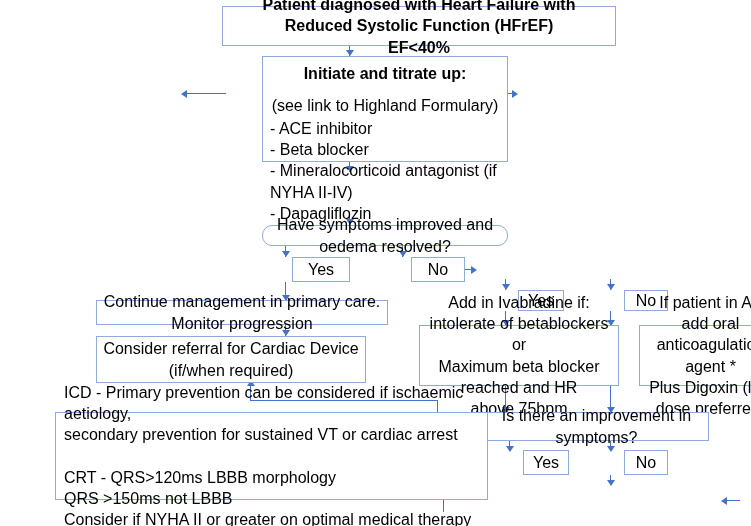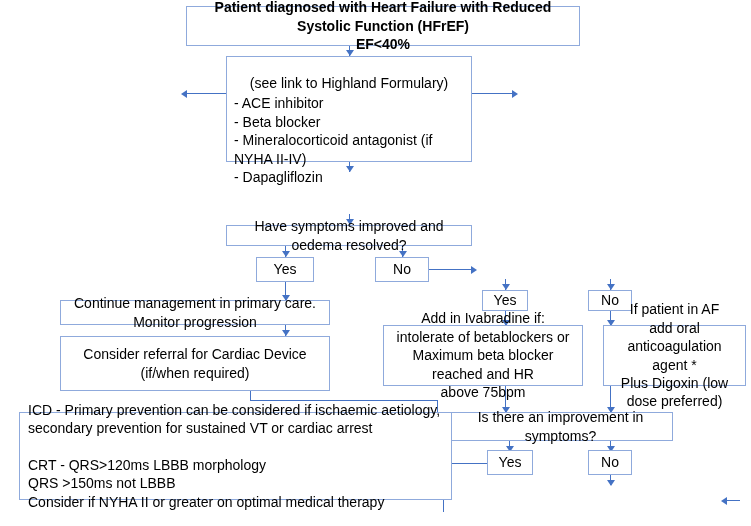--- a/index.html
+++ b/index.html
@@ -20,25 +20,26 @@
   .node {
     position: absolute;
     box-sizing: border-box;
     border: 1px solid #8FAADC;
     background: #ffffff;
     color: #000000;
     display: flex;
     align-items: center;
     justify-content: center;
     text-align: center;
-    font-size: 14px;
+    font-size: 16px;
     line-height: 1.32;
     padding: 2px 4px;
     z-index: 3;
     white-space: pre-line;
+    margin-left: 36px;
   }
   .node.bold { font-weight: bold; }
   .node.leftal {
     text-align: left;
     justify-content: flex-start;
     padding-left: 8px;
   }
   .node .inner { width: 100%; }
   
   .ln {
@@ -146,57 +147,58 @@
 
   <div class="ln hl" style="left:724px; top:500px; width:16px;"></div>
   <div class="arw left" style="left:721px; top:497px;"></div>
 
   <div class="node bold" style="left:186px; top:6px; width:394px; height:40px;">
     <span class="inner">Patient diagnosed with Heart Failure with Reduced Systolic Function (HFrEF)
 EF&lt;40%</span>
   </div>
 
   <div class="node" style="left:226px; top:56px; width:246px; height:106px; flex-direction:column; justify-content:flex-start; padding-top:6px;">
+    <div class="inner" style="font-weight:bold; text-align:center;">Initiate and titrate up:</div>
     <div class="inner" style="text-align:center; margin-top:11px;">(see link to Highland Formulary)</div>
     <div class="inner" style="text-align:left; padding-left:6px; margin-top:2px;">- ACE inhibitor
 - Beta blocker
 - Mineralocorticoid antagonist (if NYHA II-IV)
 - Dapagliflozin</div>
   </div>
 
 
 
 
-  <div class="node" style="left:226px; top:225px; width:246px; height:21px;">
+  <div class="node" style="left:226px; top:225px; width:246px; height:21px;border-radius:10px;">
     <span class="inner">Have symptoms improved and oedema resolved?</span>
   </div>
 
   <div class="node" style="left:256px; top:257px; width:58px; height:25px;">
     <span class="inner">Yes</span>
   </div>
 
   <div class="node" style="left:375px; top:257px; width:54px; height:25px;">
     <span class="inner">No</span>
   </div>
 
 
   <div class="node" style="left:482px; top:290px; width:46px; height:21px;">
     <span class="inner">Yes</span>
   </div>
 
   <div class="node" style="left:588px; top:290px; width:44px; height:21px;">
     <span class="inner">No</span>
   </div>
 
-  <div class="node" style="left:60px; top:300px; width:270px; height:25px;">
+  <div class="node" style="left:60px; top:300px; width:292px; height:25px;">
     <span class="inner">Continue management in primary care.
 Monitor progression</span>
   </div>
 
-  <div class="node" style="left:60px; top:336px; width:270px; height:55px;">
+  <div class="node" style="left:60px; top:336px; width:270px; height:47px;">
     <span class="inner">Consider referral for Cardiac Device (if/when required)</span>
   </div>
 
   <div class="node" style="left:383px; top:325px; width:200px; height:61px;">
     <span class="inner">Add in Ivabradine if:
 intolerate of betablockers or
 Maximum beta blocker reached and HR
 above 75bpm</span>
   </div>
 

